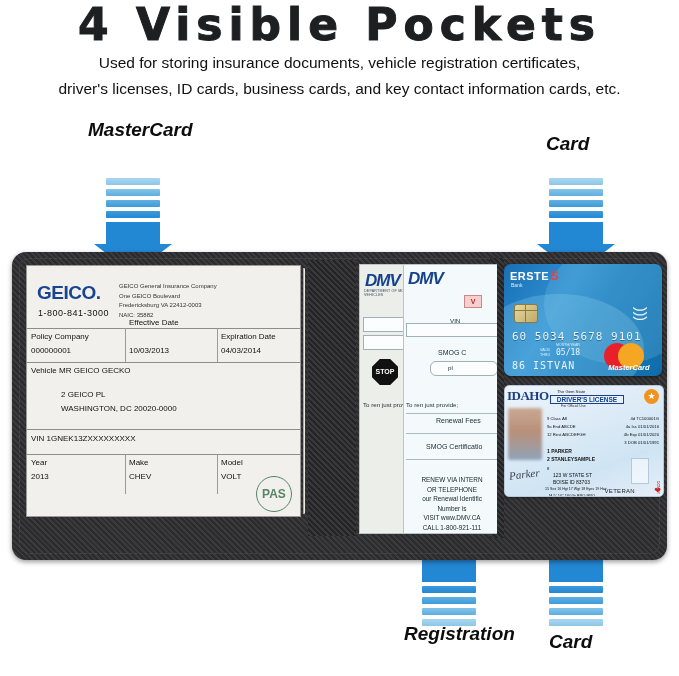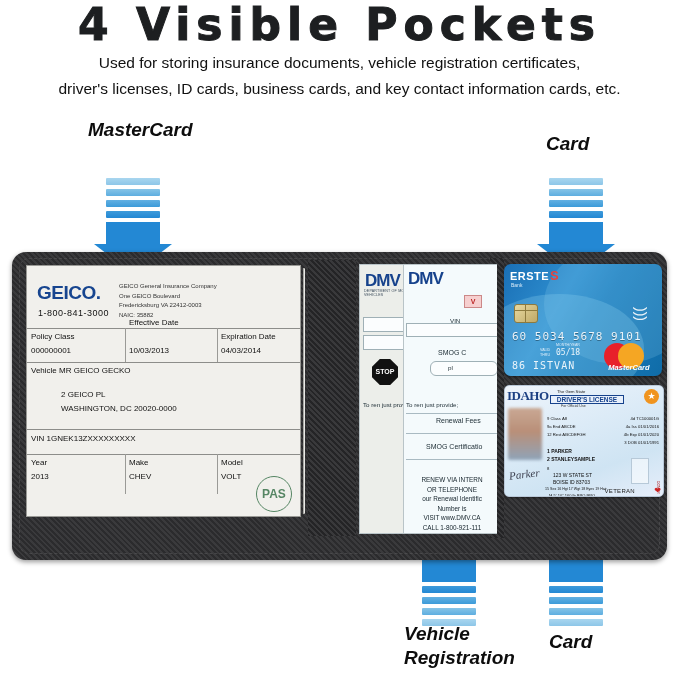--- a/index.html
+++ b/index.html
@@ -87,21 +87,21 @@
     background:#e9e9e6;border:1px solid #a8a8a4;
   }
 
   
   .p-mid{left:345px;top:10px;width:140px;height:272px;}
   .doc{position:absolute;background:#eef5f7;border:1px solid #b9c4c8;overflow:hidden;font-size:6.5px;color:#15232b;}
   .doc-a{left:2px;top:2px;width:54px;height:268px;background:#eceeea;}
   .doc-b{left:46px;top:2px;width:96px;height:268px;background:#f4fafc;}
   .dmv{
     position:absolute;left:5px;top:6px;font-size:17px;font-weight:bold;
-    color:#16428c;letter-spacing:-1px;
+    font-style:italic;color:#16428c;letter-spacing:-1px;
   }
   .dmv-sub{position:absolute;left:4px;top:24px;font-size:3.6px;color:#3a4a5a;letter-spacing:.2px;}
   .dbox{position:absolute;border:1px solid #9fb0b6;background:#fbfdfe;}
   .dtxt{position:absolute;font-size:6.2px;color:#1b2b33;white-space:nowrap;}
   .stop{
     position:absolute;width:26px;height:26px;background:#111;color:#fff;
     font-size:7px;font-weight:bold;text-align:center;line-height:26px;
     clip-path:polygon(30% 0,70% 0,100% 30%,100% 70%,70% 100%,30% 100%,0 70%,0 30%);
   }
   .vred{position:absolute;background:#f6cfcf;border:1px solid #c88;color:#b22;font-size:7px;font-weight:bold;text-align:center;}
@@ -171,21 +171,20 @@
 <div class="subline sub1">Used for storing insurance documents, vehicle registration certificates,</div>
 <div class="subline sub2">driver's licenses, ID cards, business cards, and key contact information cards, etc.</div>
 
 <div class="lbl" style="left:88px;top:118px;">
   <div>MasterCard</div>
 </div>
 <div class="lbl" style="left:546px;top:132px;">
   <div>Card</div>
 </div>
 <div class="lbl" style="left:404px;top:622px;">
-  <div>Vehicle</div>
   <div>Registration</div>
 </div>
 <div class="lbl" style="left:549px;top:630px;">
   <div>Card</div>
 </div>
 
 <div class="arrow" style="left:106px;top:178px;">
   <div class="bar" style="background:linear-gradient(180deg,#a9d6ef,#8dc6e8);"></div>
   <div class="bar" style="background:linear-gradient(180deg,#86c4e7,#5eaee0);"></div>
   <div class="bar" style="background:linear-gradient(180deg,#62b0e2,#3c9bd9);"></div>
@@ -240,21 +239,21 @@
         <div>GEICO General Insurance Company</div>
         <div>One GEICO Boulevard</div>
         <div>Fredericksburg  VA 22412-0003</div>
         <div>NAIC: 35882</div>
       </div>
 
       <div class="g-row" style="top:62px;"></div>
       <div class="g-div" style="left:98px;top:62px;height:34px;"></div>
       <div class="g-div" style="left:190px;top:62px;height:34px;"></div>
 
-      <div class="g-th" style="left:4px;top:66px;">Policy Class</div>
+      <div class="g-th" style="left:4px;top:66px;">Policy Company</div>
       <div class="g-th" style="left:102px;top:52px;">Effective Date</div>
       <div class="g-th" style="left:194px;top:66px;">Expiration Date</div>
 
       <div class="g-td" style="left:4px;top:80px;">000000001</div>
       <div class="g-td" style="left:102px;top:80px;">10/03/2013</div>
       <div class="g-td" style="left:194px;top:80px;">04/03/2014</div>
 
       <div class="g-row" style="top:96px;"></div>
       <div class="g-td" style="left:4px;top:100px;">Vehicle  MR GEICO GECKO</div>
       <div class="g-td" style="left:34px;top:124px;">2 GEICO PL</div>

